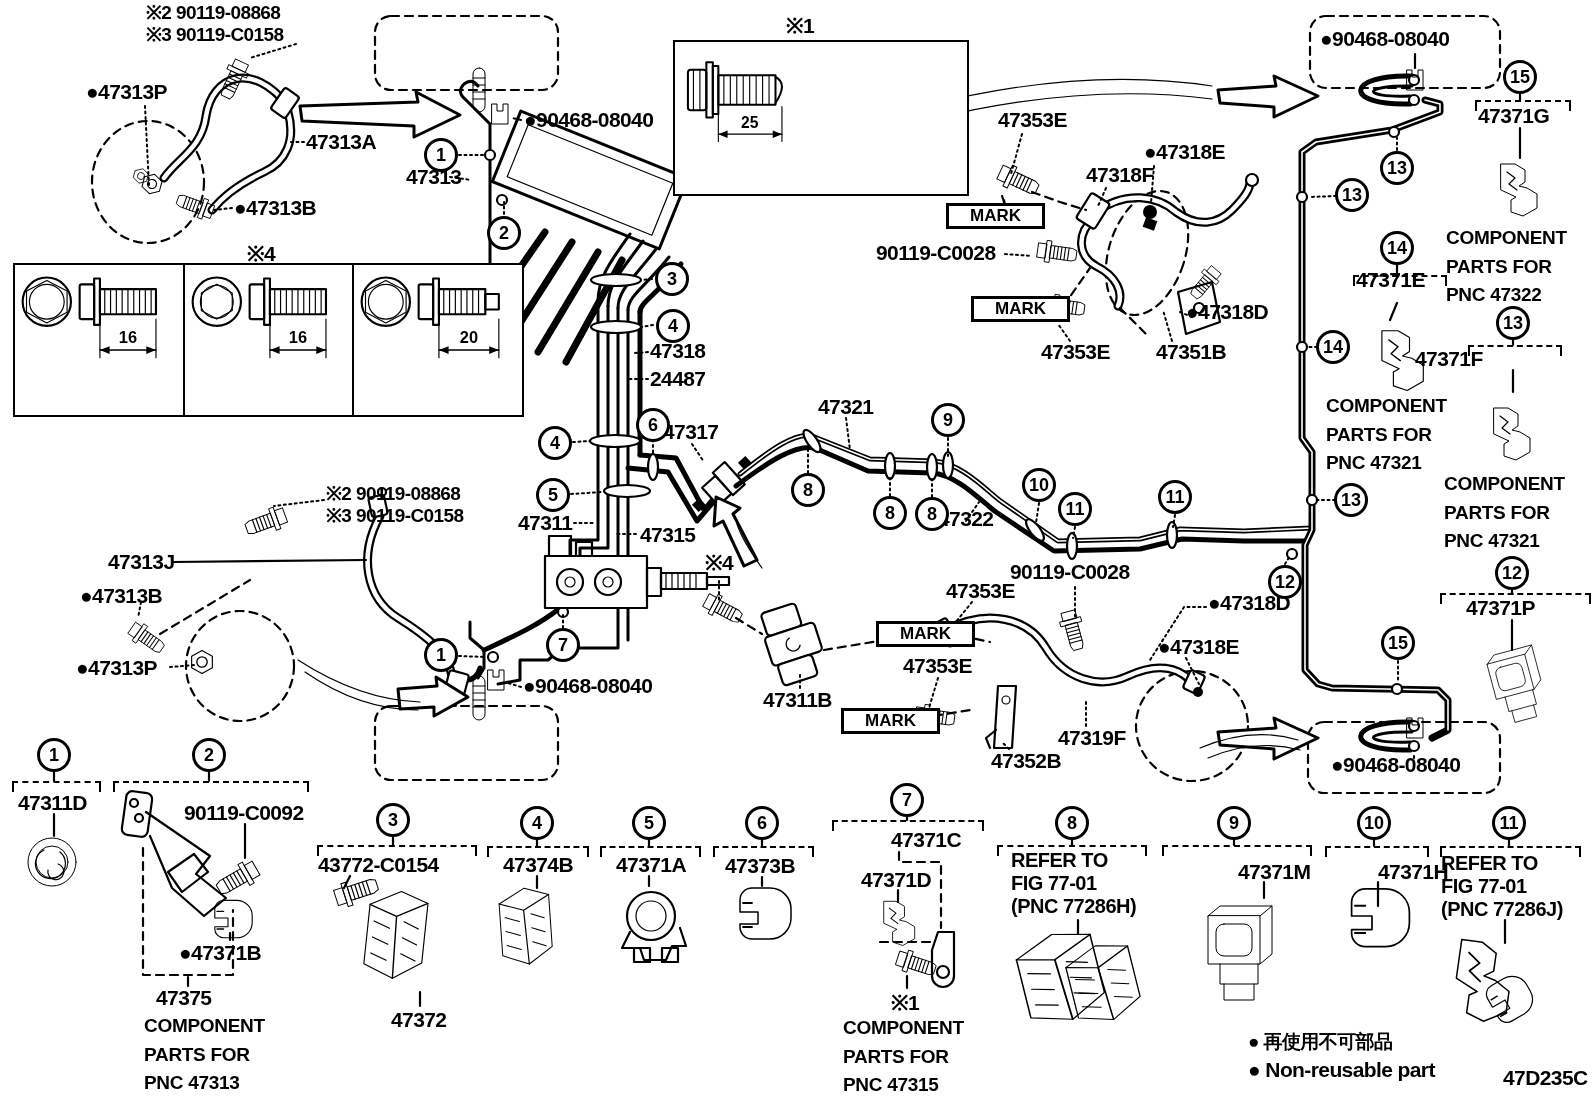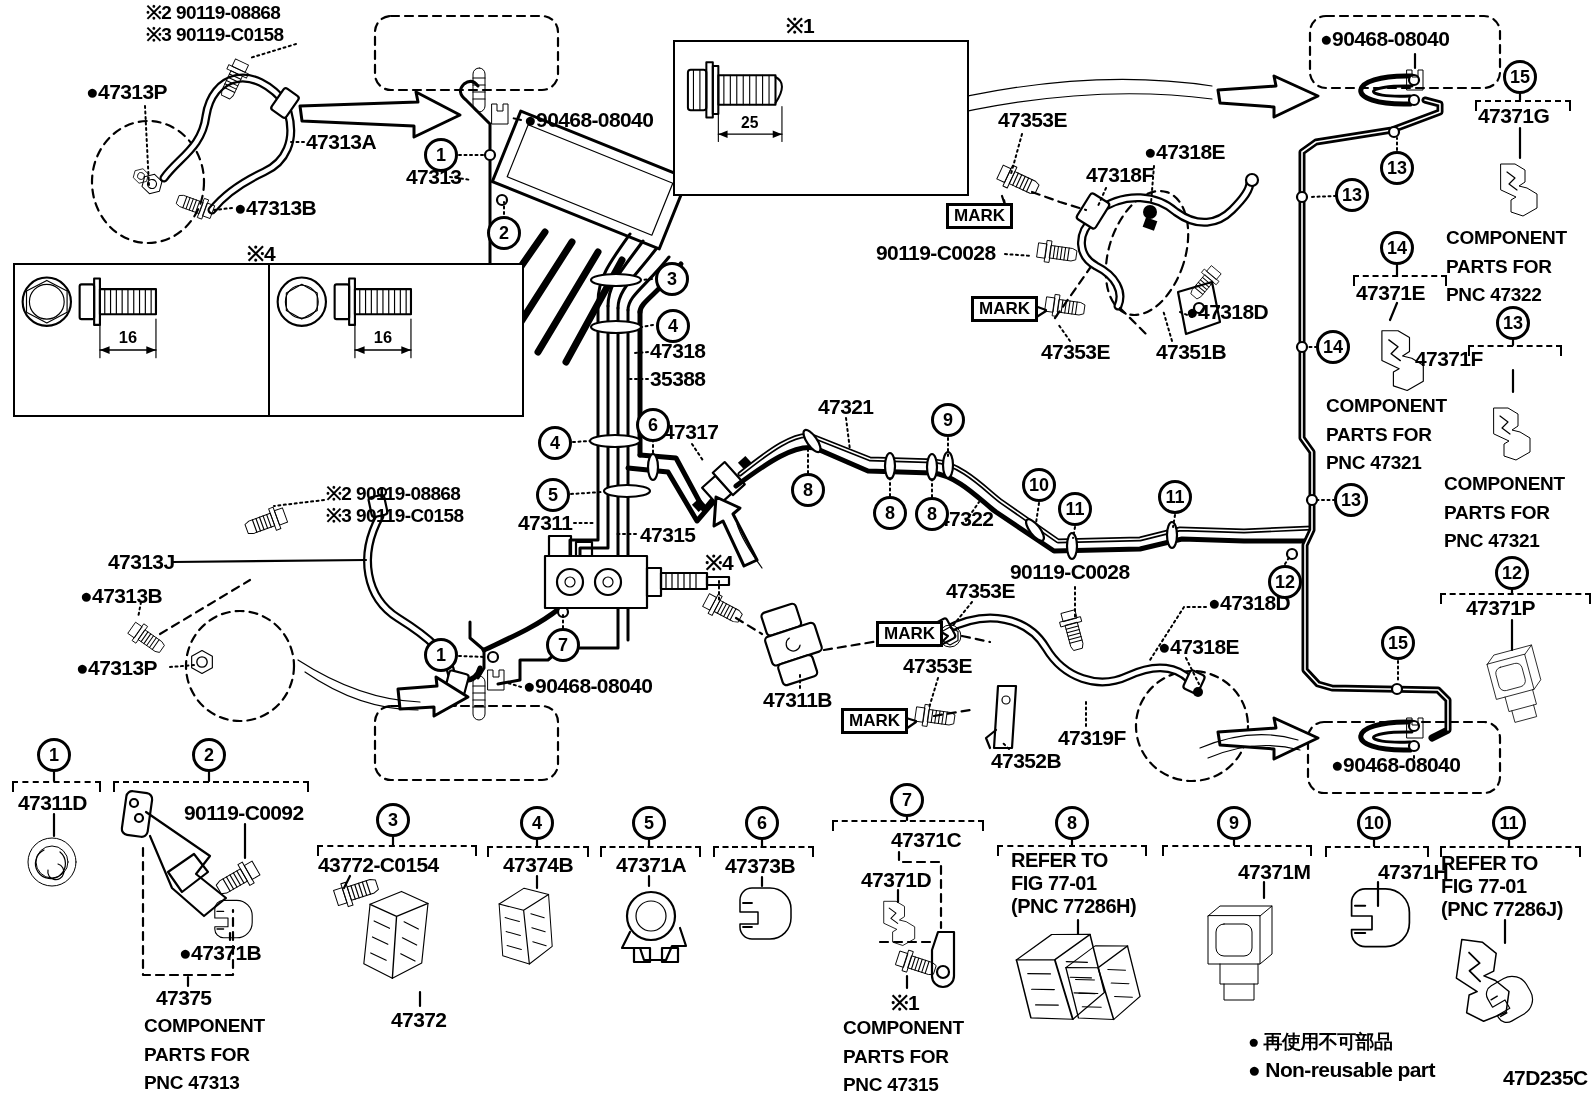--- a/index.html
+++ b/index.html
@@ -26,21 +26,21 @@
        white-space:pre-line;line-height:1.18}
   .sm{font-size:19px}
   .comp{position:absolute;font:700 19px "Liberation Sans",sans-serif;line-height:1.5;
         white-space:pre-line;letter-spacing:-0.3px}
   .refer{position:absolute;font:700 20px "Liberation Sans",sans-serif;line-height:1.15;
          white-space:pre-line;letter-spacing:-0.5px}
   .circ{position:absolute;width:28px;height:28px;border:3px solid #000;border-radius:50%;
         display:flex;align-items:center;justify-content:center;
         font:700 18px "Liberation Sans",sans-serif;background:#fff}
   .markbox{position:absolute;border:3px solid #000;font:700 17px "Liberation Sans",sans-serif;
-           padding:0 5px;background:#fff}
+           padding:0 21px;background:#fff}
   .brk{position:absolute;height:9px;border:2px dashed #000;border-bottom:none}
   .tbl{position:absolute;border:2.5px solid #000;background:#fff;display:flex;flex-direction:column}
   .thead{display:flex;border-bottom:2.5px solid #000}
   .thead>div{flex:1;text-align:center;padding:2px 0;font:700 19px "Liberation Sans",sans-serif;
              letter-spacing:-0.7px;border-right:2.5px solid #000}
   .thead>div:last-child{border-right:none}
   .tbody{flex:1;display:flex}
   .tbody>div{flex:1;border-right:2.5px solid #000;position:relative}
   .tbody>div:last-child{border-right:none}
 </style>
@@ -352,21 +352,21 @@
 </svg>
 
 <div class="lbl sm" style="left:146px;top:2px">※2 90119-08868
 ※3 90119-C0158</div>
 <div class="lbl" style="left:86px;top:80px">●47313P</div>
 <div class="lbl" style="left:306px;top:130px">47313A</div>
 <div class="lbl" style="left:234px;top:196px">●47313B</div>
 <div class="lbl" style="left:524px;top:108px">●90468-08040</div>
 <div class="lbl" style="left:406px;top:165px">47313</div>
 <div class="lbl" style="left:650px;top:339px">47318</div>
-<div class="lbl" style="left:650px;top:367px">35388</div>
+<div class="lbl" style="left:650px;top:367px">24487</div>
 <div class="lbl" style="left:663px;top:420px">47317</div>
 <div class="lbl" style="left:818px;top:395px">47321</div>
 <div class="lbl" style="left:518px;top:511px">47311</div>
 <div class="lbl" style="left:640px;top:523px">47315</div>
 <div class="lbl sm" style="left:326px;top:483px">※2 90119-08868
 ※3 90119-C0158</div>
 <div class="lbl" style="left:108px;top:550px">47313J</div>
 <div class="lbl" style="left:80px;top:584px">●47313B</div>
 <div class="lbl" style="left:76px;top:656px">●47313P</div>
 <div class="lbl" style="left:523px;top:674px">●90468-08040</div>
@@ -376,21 +376,21 @@
 <div class="lbl" style="left:1086px;top:163px">47318F</div>
 <div class="lbl" style="left:876px;top:241px">90119-C0028</div>
 <div class="lbl" style="left:1041px;top:340px">47353E</div>
 <div class="lbl" style="left:1156px;top:340px">47351B</div>
 <div class="lbl" style="left:1186px;top:300px">●47318D</div>
 <div class="lbl" style="left:1320px;top:27px">●90468-08040</div>
 <div class="lbl" style="left:1478px;top:104px">47371G</div>
 <div class="comp" style="left:1446px;top:224px">COMPONENT
 PARTS FOR
 PNC 47322</div>
-<div class="lbl" style="left:1356px;top:281px">47371E</div>
+<div class="lbl" style="left:1356px;top:268px">47371E</div>
 <div class="comp" style="left:1326px;top:392px">COMPONENT
 PARTS FOR
 PNC 47321</div>
 <div class="lbl" style="left:1415px;top:347px">47371F</div>
 <div class="comp" style="left:1444px;top:470px">COMPONENT
 PARTS FOR
 PNC 47321</div>
 <div class="lbl" style="left:1466px;top:596px">47371P</div>
 <div class="lbl" style="left:705px;top:551px">※4</div>
 <div class="lbl" style="left:946px;top:579px">47353E</div>
@@ -544,16 +544,34 @@
           <rect x="79" y="14" width="6" height="48"></rect>
           <rect x="85" y="25" width="58" height="26"></rect>
           <path class="thin" d="M90,25 v26 M96,25 v26 M102,25 v26 M108,25 v26 M114,25 v26 M120,25 v26 M126,25 v26 M132,25 v26 M138,25 v26"></path>
         </g>
         <path class="thin" d="M85,56 V96 M143,56 V96"></path>
         <path class="w1" d="M85,88 H143"></path>
         <path class="fbk" d="M85,88 l10,-4 v8 z M143,88 l-10,-4 v8 z"></path>
         <text x="114" y="81" class="dimtxt" text-anchor="middle">16</text>
       </svg>
     </div>
+    <div>
+      <svg width="166" height="114" viewBox="0 0 166 118">
+        <g class="w2">
+          <circle cx="30" cy="38" r="25"></circle>
+          <path d="M30,16 L51,27 V49 L30,60 L9,49 V27 Z" class="thin"></path>
+          <circle cx="30" cy="38" r="18" class="thin"></circle>
+          <rect x="64" y="20" width="15" height="36" rx="2"></rect>
+          <rect x="79" y="14" width="6" height="48"></rect>
+          <rect x="85" y="25" width="48" height="26"></rect>
+          <rect x="133" y="30" width="14" height="16"></rect>
+          <path class="thin" d="M90,25 v26 M96,25 v26 M102,25 v26 M108,25 v26 M114,25 v26 M120,25 v26 M126,25 v26"></path>
+        </g>
+        <path class="thin" d="M85,56 V96 M147,56 V96"></path>
+        <path class="w1" d="M85,88 H147"></path>
+        <path class="fbk" d="M85,88 l10,-4 v8 z M147,88 l-10,-4 v8 z"></path>
+        <text x="116" y="81" class="dimtxt" text-anchor="middle">20</text>
+      </svg>
+    </div>
   </div>
 </div>
 
 </div>
 
 </body></html>

